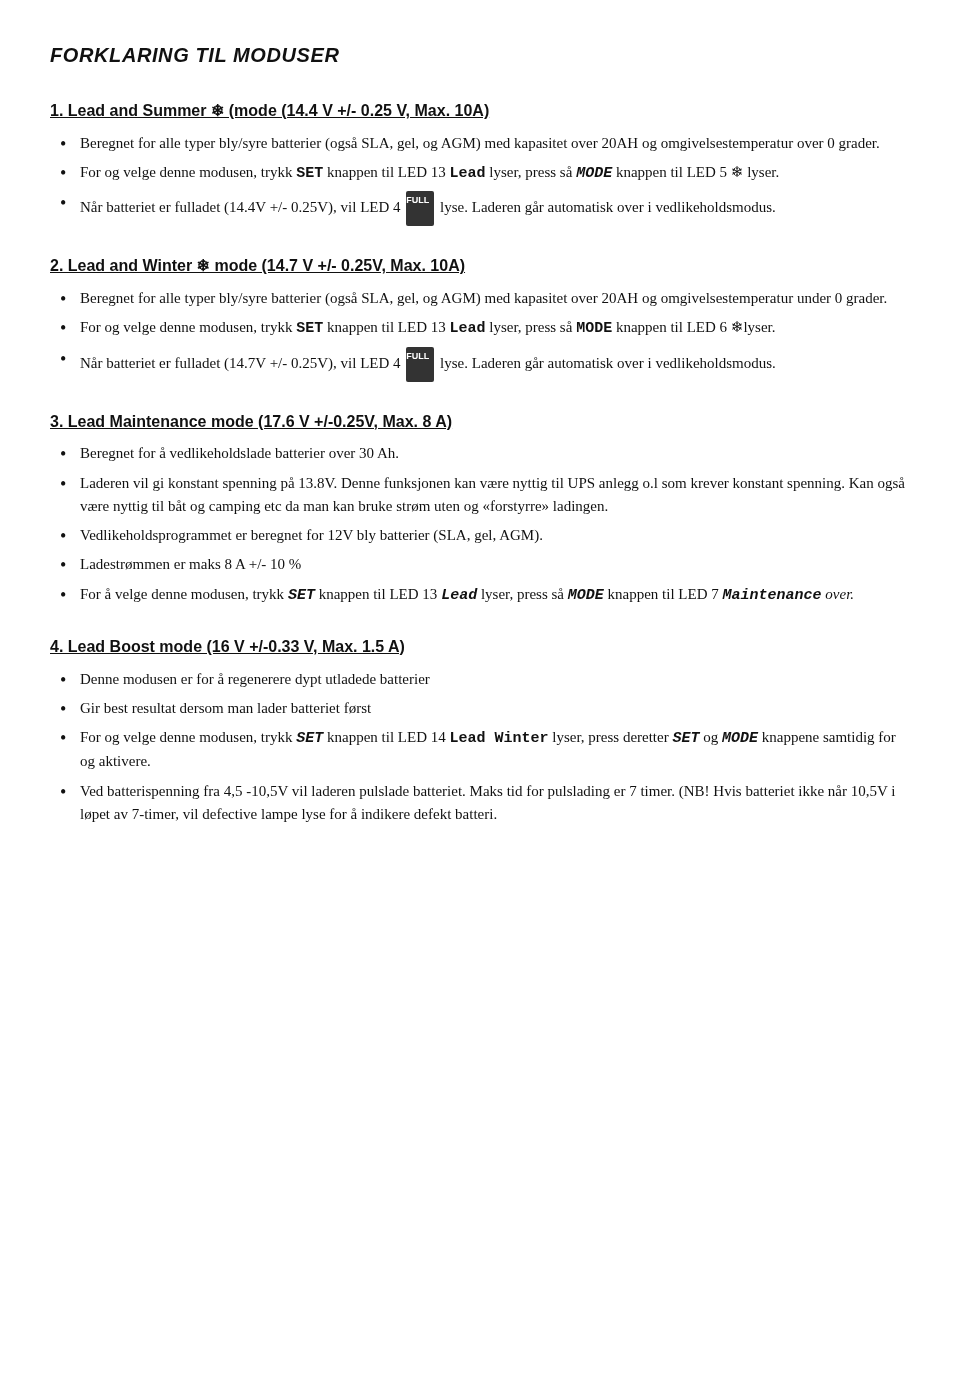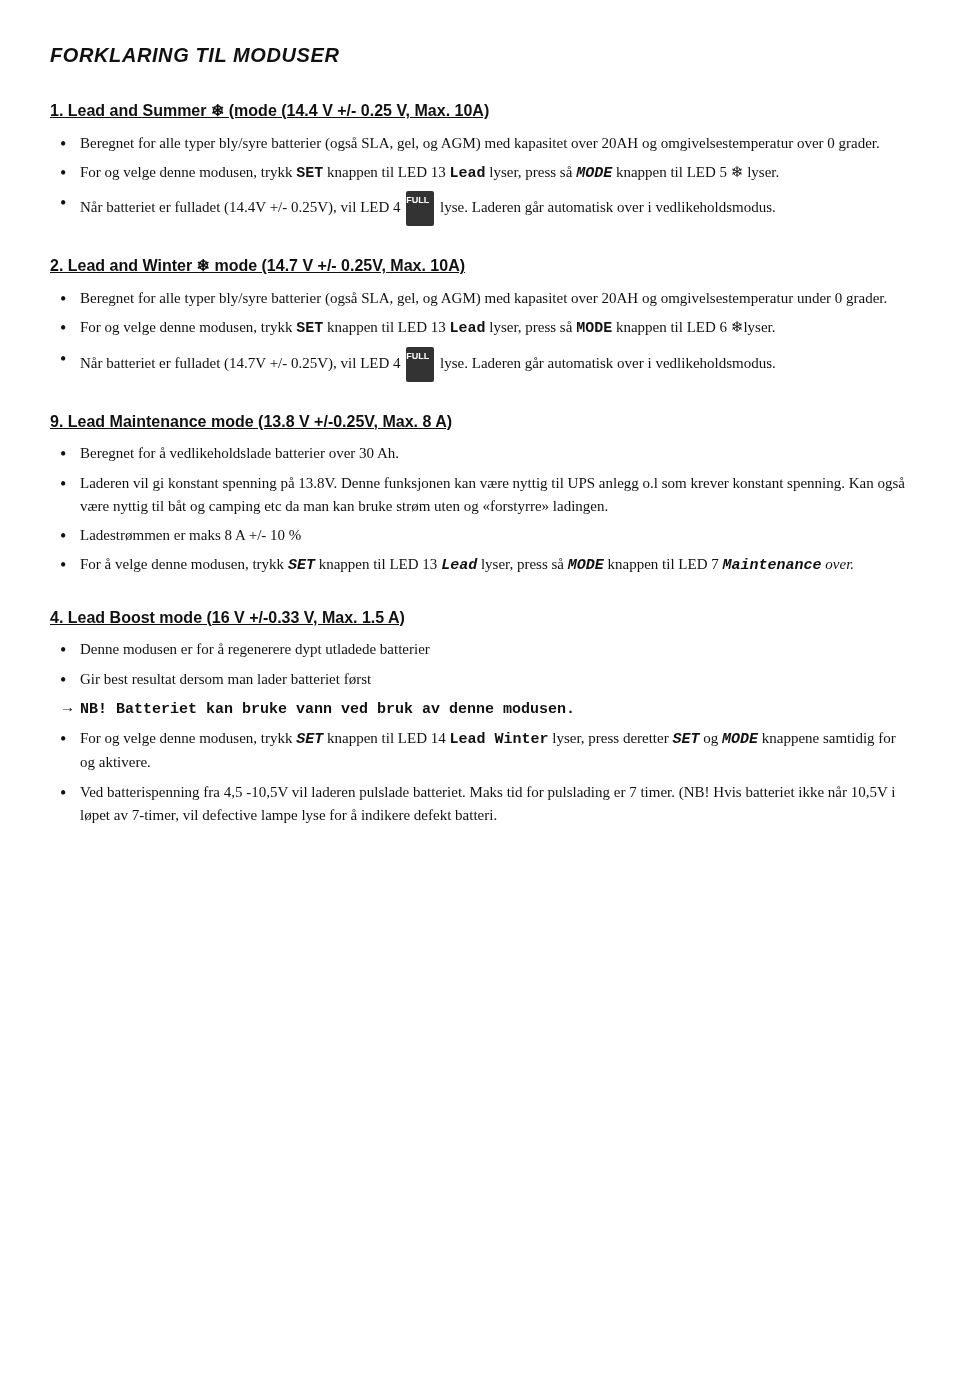--- a/index.html
+++ b/index.html
@@ -108,28 +108,31 @@
         For og velge denne modusen, trykk <b>SET</b> knappen til LED 13 <b>Lead</b> lyser, press så <b>MODE</b> knappen til LED 6 ❄lyser.
       </li>
       <li>
         Når batteriet er fulladet (14.7V +/- 0.25V),  vil LED 4 <span class="full-icon">FULL</span> lyse. Laderen går automatisk over i vedlikeholdsmodus.
       </li>
     </ul>
   </div>
 
   <div class="section-gap">
     <p class="section-heading">
-      9. Lead Maintenance mode (13.8 V +/-0.25V, Max. 8 A)
+      3. Lead Maintenance mode (17.6 V +/-0.25V, Max. 8 A)
     </p>
     <ul class="bullet-list">
       <li>
         Beregnet for å vedlikeholdslade batterier over 30 Ah.
       </li>
       <li>
         Laderen vil gi konstant spenning på 13.8V. Denne funksjonen kan være nyttig til UPS anlegg o.l som krever konstant spenning. Kan også være nyttig til båt og camping etc da man kan bruke strøm uten og «forstyrre» ladingen.
+      </li>
+      <li>
+        Vedlikeholdsprogrammet er beregnet for 12V bly batterier (SLA, gel, AGM).
       </li>
       <li>
         Ladestrømmen er maks 8 A +/- 10 %
       </li>
       <li>
         For å velge denne modusen, trykk <b><em>SET</em></b> knappen til LED 13 <b><em>Lead</em></b> lyser, press så <b><em>MODE</em></b> knappen til LED 7 <b><em>Maintenance</em></b> <em>over.</em>
       </li>
     </ul>
   </div>
 
@@ -137,23 +140,20 @@
     <p class="section-heading">
       4. Lead Boost mode (16 V +/-0.33 V,  Max. 1.5 A)
     </p>
     <ul class="bullet-list">
       <li>
         Denne modusen er for å regenerere dypt utladede batterier
       </li>
       <li>
         Gir best resultat dersom man lader batteriet først
       </li>
-      <li class="arrow-bullet">
-        <b>NB! Batteriet kan bruke vann ved bruk av denne modusen.</b>
-      </li>
       <li>
         For og velge denne modusen, trykk <b><em>SET</em></b> knappen til LED 14 <b>Lead Winter</b> lyser, press deretter <b><em>SET</em></b> og <b><em>MODE</em></b> knappene samtidig for og aktivere.
       </li>
       <li>
         Ved batterispenning fra 4,5 -10,5V vil laderen pulslade batteriet.  Maks tid for pulslading er 7 timer.  (NB! Hvis batteriet ikke når 10,5V i løpet av 7-timer, vil defective lampe lyse for å indikere defekt batteri.
       </li>
     </ul>
   </div>
 
 </div>

